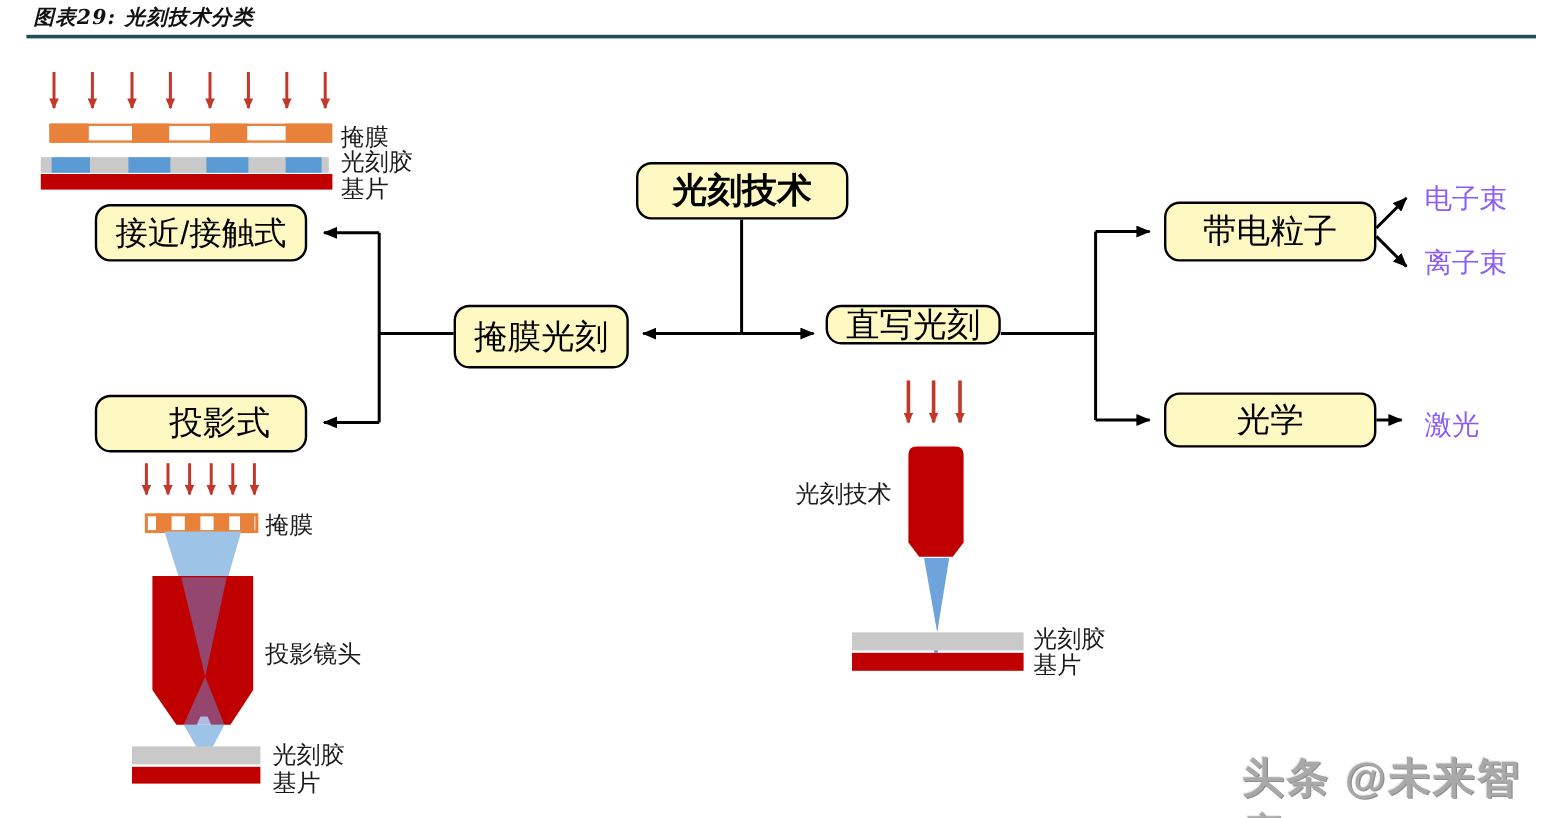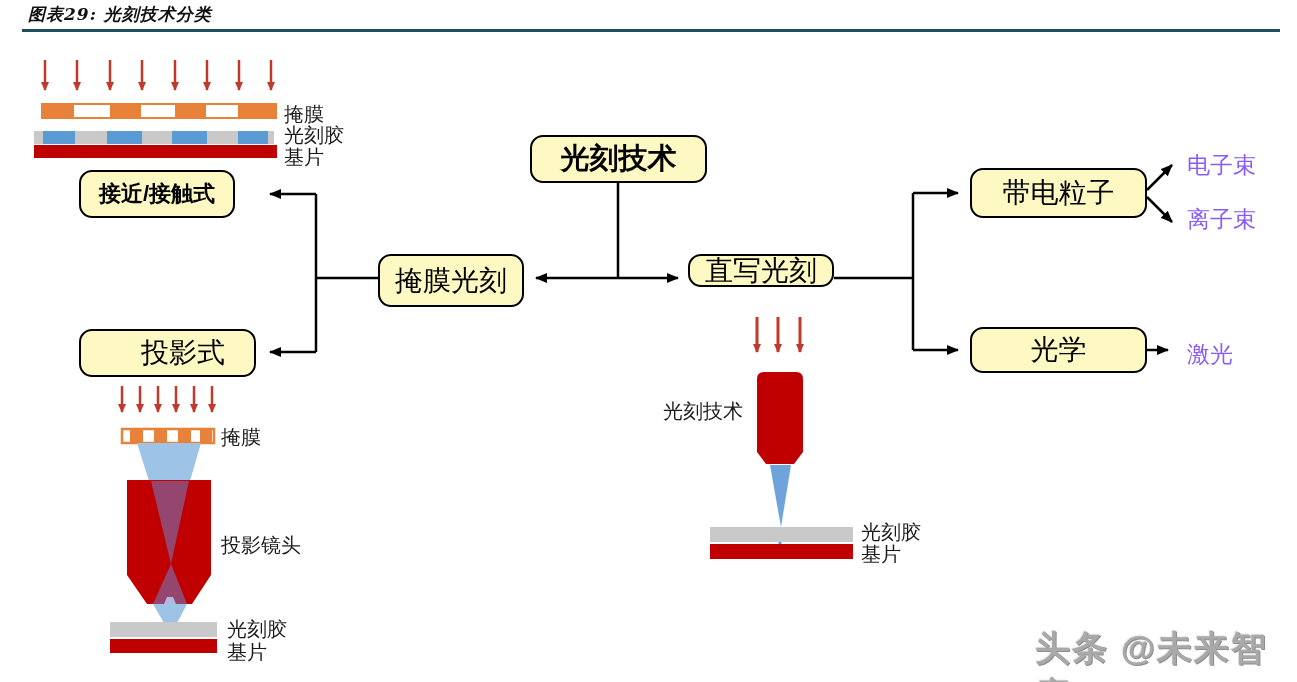--- a/index.html
+++ b/index.html
@@ -137,21 +137,21 @@
       <polygon points="770,465 791,465 781,527" fill="#6FA3DC"></polygon>
       <line x1="780" y1="528" x2="780" y2="544" stroke="#5B9BD5" stroke-width="3"></line>
       <rect x="710" y="527" width="143" height="15" fill="#C9C9C9"></rect>
       <rect x="710" y="544" width="143" height="15" fill="#C00000"></rect>
     </g>
   </svg>
 
   <div class="node root" style="left:530px;top:135px;width:177px;height:48px;">光刻技术</div>
   <div class="node" style="left:378px;top:254px;width:146px;height:53px;">掩膜光刻</div>
   <div class="node" style="left:688px;top:254px;width:146px;height:33px;">直写光刻</div>
-  <div class="node" style="left:79px;top:170px;width:156px;height:48px;font-size:22px;font-weight:bold;">接近/接触式</div>
+  <div class="node" style="left:79px;top:170px;width:177px;height:48px;font-size:27px;">接近/接触式</div>
   <div class="node" style="left:79px;top:329px;width:177px;height:48px;padding-left:31px;">投影式</div>
   <div class="node" style="left:970px;top:327px;width:177px;height:46px;">光学</div>
   <div class="node" style="left:970px;top:168px;width:177px;height:50px;">带电粒子</div>
 
   <div class="leaf" style="left:1187px;top:150px;">电子束</div>
   <div class="leaf" style="left:1187px;top:204px;">离子束</div>
   <div class="leaf" style="left:1187px;top:339px;">激光</div>
 
   <div class="small-label" style="left:284px;top:101px;">掩膜</div>
   <div class="small-label" style="left:284px;top:122px;">光刻胶</div>

